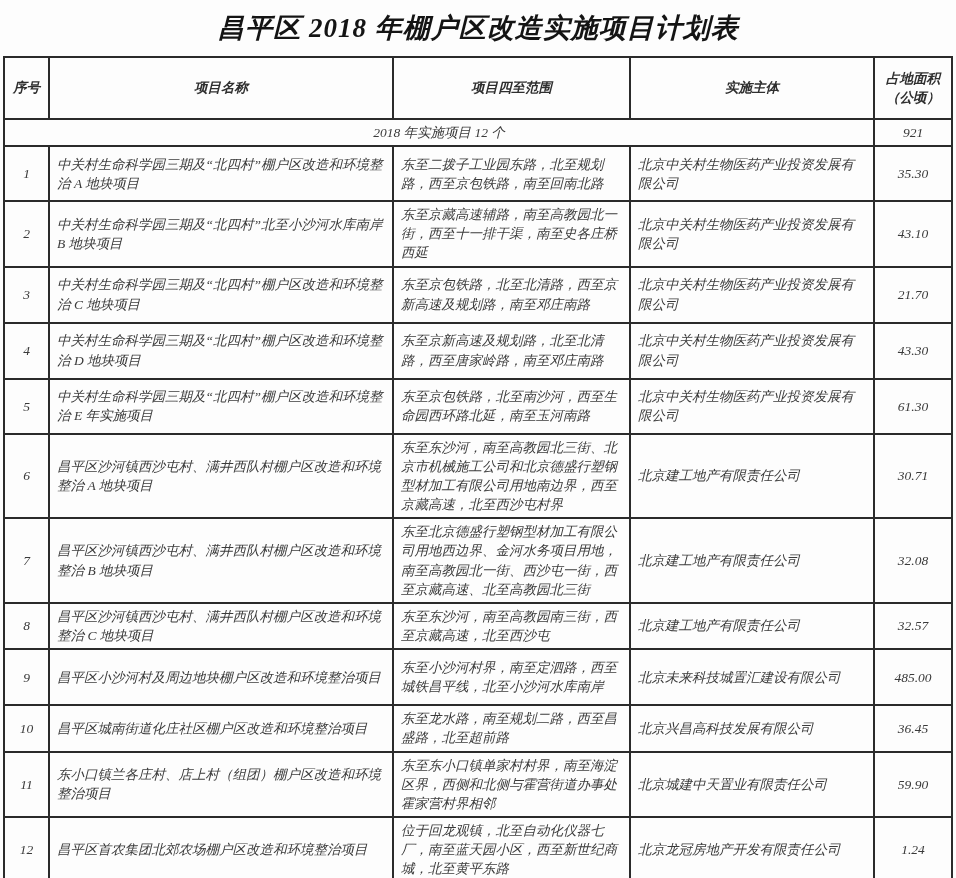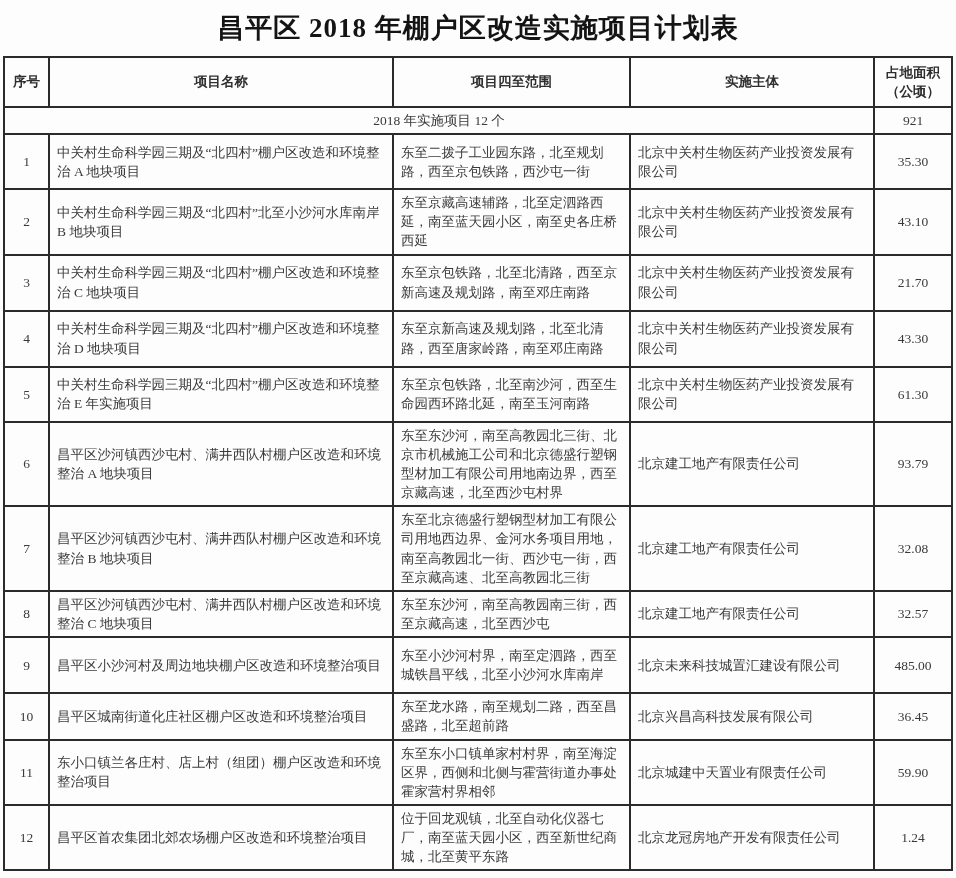--- a/index.html
+++ b/index.html
@@ -9,20 +9,21 @@
     font-family: "Liberation Serif", "DejaVu Serif", serif;
     color: #333;
   }
   .page {
     width: 956px;
     height: 878px;
     box-sizing: border-box;
     padding-top: 8px;
     background: #fdfdfd;
     overflow: hidden;
+    font-style: italic;
   }
   .title {
     text-align: center;
     font-size: 27px;
     font-weight: bold;
     color: #141414;
     letter-spacing: 1px;
     margin: 2px 0 10px 0;
   }
   table.plan {
@@ -46,21 +47,21 @@
     text-align: center;
     color: #2f2f2f;
   }
   .col-no     { width: 45px; }
   .col-name   { width: 344px; }
   .col-scope  { width: 237px; }
   .col-entity { width: 244px; }
   .col-area   { width: 78px; }
   td.c-no, td.c-area { text-align: center; }
   td.c-name, td.c-scope, td.c-entity { text-align: left; margin-top: 19px; }
-  tr.hdr    { height: 50px; }
+  tr.hdr    { height: 62px; }
   tr.sum    { height: 25px; }
   tr.sum td { text-align: center; }
   .area-sub { font-weight: bold; }
 </style>
 </head>
 <body>
 
 <div class="page">
   <div class="title">昌平区 2018 年棚户区改造实施项目计划表</div>
 
@@ -85,29 +86,29 @@
       </tr>
 
       <tr class="sum">
         <td colspan="4">2018 年实施项目 12 个</td>
         <td>921</td>
       </tr>
 
       <tr style="height:55px;">
         <td class="c-no">1</td>
         <td class="c-name">中关村生命科学园三期及“北四村”棚户区改造和环境整治 A 地块项目</td>
-        <td class="c-scope">东至二拨子工业园东路，北至规划路，西至京包铁路，西沙屯一街</td>
+        <td class="c-scope">东至二拨子工业园东路，北至规划路，西至京包铁路，南至回南北路</td>
         <td class="c-entity">北京中关村生物医药产业投资发展有限公司</td>
         <td class="c-area">35.30</td>
       </tr>
 
       <tr style="height:55px;">
         <td class="c-no">2</td>
         <td class="c-name">中关村生命科学园三期及“北四村”北至小沙河水库南岸 B 地块项目</td>
-        <td class="c-scope">东至京藏高速辅路，北至定泗路西延，南至蓝天园小区，南至史各庄桥西延</td>
+        <td class="c-scope">东至京藏高速辅路，南至高教园北一街，西至十一排干渠，南至史各庄桥西延</td>
         <td class="c-entity">北京中关村生物医药产业投资发展有限公司</td>
         <td class="c-area">43.10</td>
       </tr>
 
       <tr style="height:56px;">
         <td class="c-no">3</td>
         <td class="c-name">中关村生命科学园三期及“北四村”棚户区改造和环境整治 C 地块项目</td>
         <td class="c-scope">东至京包铁路，北至北清路，西至京新高速及规划路，南至邓庄南路</td>
         <td class="c-entity">北京中关村生物医药产业投资发展有限公司</td>
         <td class="c-area">21.70</td>
@@ -127,21 +128,21 @@
         <td class="c-scope">东至京包铁路，北至南沙河，西至生命园西环路北延，南至玉河南路</td>
         <td class="c-entity">北京中关村生物医药产业投资发展有限公司</td>
         <td class="c-area">61.30</td>
       </tr>
 
       <tr style="height:84px;">
         <td class="c-no">6</td>
         <td class="c-name">昌平区沙河镇西沙屯村、满井西队村棚户区改造和环境整治 A 地块项目</td>
         <td class="c-scope">东至东沙河，南至高教园北三街、北京市机械施工公司和北京德盛行塑钢型材加工有限公司用地南边界，西至京藏高速，北至西沙屯村界</td>
         <td class="c-entity">北京建工地产有限责任公司</td>
-        <td class="c-area">93.79</td>
+        <td class="c-area">30.71</td>
       </tr>
 
       <tr style="height:84px;">
         <td class="c-no">7</td>
         <td class="c-name">昌平区沙河镇西沙屯村、满井西队村棚户区改造和环境整治 B 地块项目</td>
         <td class="c-scope">东至北京德盛行塑钢型材加工有限公司用地西边界、金河水务项目用地，南至高教园北一街、西沙屯一街，西至京藏高速、北至高教园北三街</td>
         <td class="c-entity">北京建工地产有限责任公司</td>
         <td class="c-area">32.08</td>
       </tr>
 

